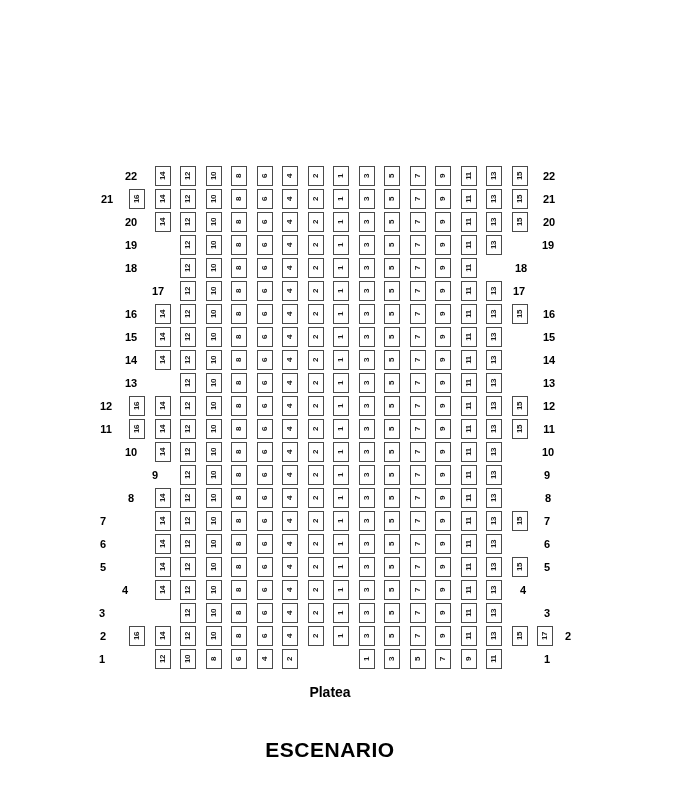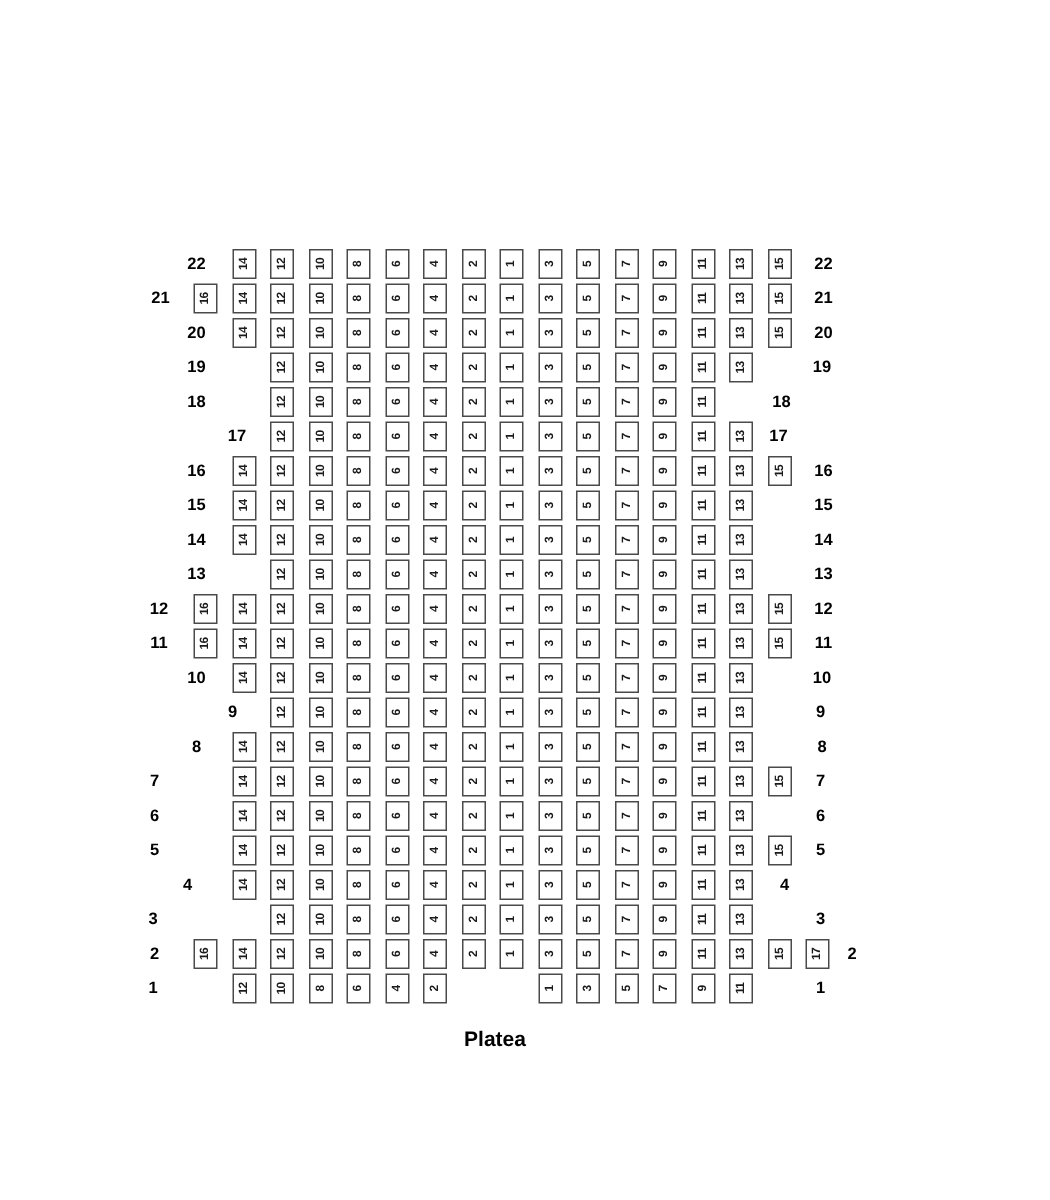--- a/index.html
+++ b/index.html
@@ -1046,13 +1046,14 @@
         <span style="color: rgb(26, 26, 26);">7</span>
       </div>
       <div class="seat" style="left: 460.5px; top: 649px; border-color: rgb(74, 74, 74); background: rgb(255, 255, 255);">
         <span style="color: rgb(26, 26, 26);">9</span>
       </div>
       <div class="seat" style="left: 486px; top: 649px; border-color: rgb(74, 74, 74); background: rgb(255, 255, 255);">
         <span style="color: rgb(26, 26, 26);">11</span>
       </div>
     </div>
   <div class="section-label" style="left: 330px; top: 684px;">Platea</div>
+  <div class="stage-label" style="left: 330px; top: 738px;">ESCENARIO</div>
 </div>
 
 </body></html>

